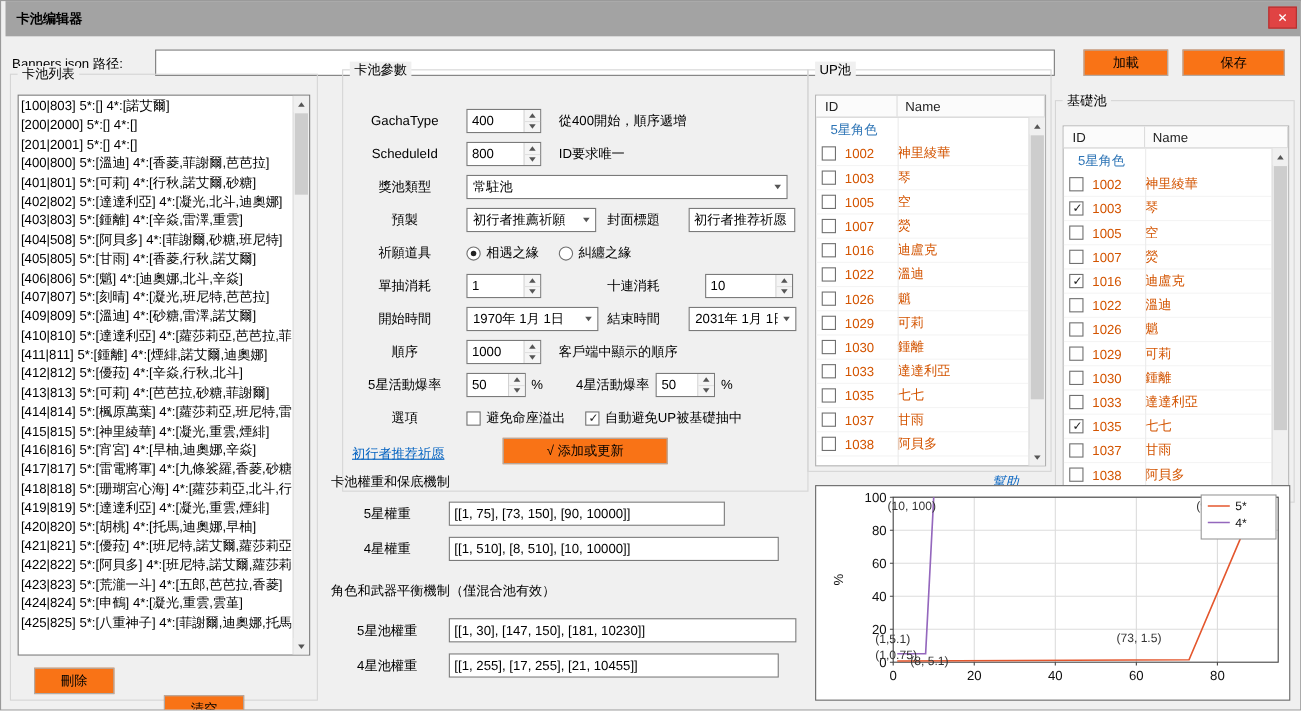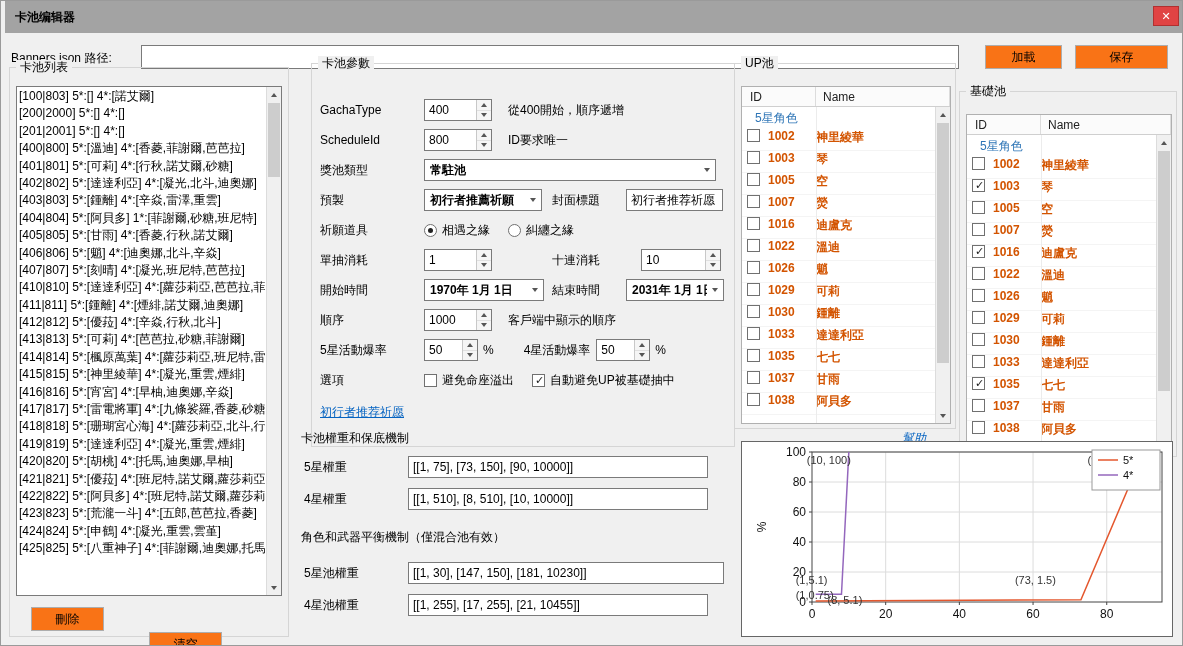--- a/index.html
+++ b/index.html
@@ -40,31 +40,31 @@
   .sb-up { top:0; } .sb-down { bottom:0; }
   .sb-thumb { position:absolute; left:1px; width:12px; background:#cdcdcd; }
 
   .tri { display:inline-block; width:0; height:0; }
   .tri-up   { border-left:3.5px solid transparent; border-right:3.5px solid transparent; border-bottom:4px solid #555; }
   .tri-down { border-left:3.5px solid transparent; border-right:3.5px solid transparent; border-top:4px solid #555; }
 
   
   .prow { position:absolute; left:8px; width:410px; height:24px; display:flex; align-items:center; }
   .wrow { position:absolute; left:303px; width:420px; height:24px; display:flex; align-items:center; }
-  .flabel { width:96px; text-align:left; margin-right:8px; flex:none; }
+  .flabel { width:96px; text-align:center; margin-right:8px; flex:none; }
   .hint { margin-left:16px; white-space:nowrap; }
 
   .numeric { display:flex; height:22px; border:1px solid #7a7a7a; background:#fff; flex:none; }
   .numeric .val { flex:1; padding:3px 4px; overflow:hidden; white-space:nowrap; }
   .spin { width:15px; border-left:1px solid #c8c8c8; display:flex; flex-direction:column; }
   .spin-btn { flex:1; display:flex; align-items:center; justify-content:center; background:#f5f5f5; }
   .spin-btn + .spin-btn { border-top:1px solid #e0e0e0; }
 
   .combo { display:flex; align-items:center; height:22px; border:1px solid #7a7a7a; background:#fff; flex:none; }
-  .combo .val { flex:1; padding:0 5px; white-space:nowrap; overflow:hidden;font-weight:bold; }
+  .combo .val { flex:1; padding:0 5px; white-space:nowrap; overflow:hidden; }
   .arrowbox { width:16px; display:flex; align-items:center; justify-content:center; flex:none; }
 
   .textinput { height:22px; border:1px solid #7a7a7a; background:#fff; font:inherit; padding:0 4px; }
 
   .radio { width:13px; height:13px; border:1px solid #707070; border-radius:50%; background:#fff; position:relative; margin-right:5px; flex:none; }
   .radio.sel::after { content:""; position:absolute; left:3px; top:3px; width:5px; height:5px; border-radius:50%; background:#222; }
   .checkbox { width:13px; height:13px; border:1px solid #707070; background:#fff; margin-right:5px; flex:none; position:relative; }
   .checkbox.checked::after { content:"✓"; position:absolute; left:0; top:-1px; width:13px; text-align:center; font-size:11px; color:#1b1b1b; }
 
   .link { color:var(--link,#0563c1); text-decoration:underline; }
@@ -73,21 +73,21 @@
   
   .grid { position:absolute; left:6px; top:22px; background:#fff; border:1px solid #b0b0b0; }
   #grid-up   { width:210px; height:338px; }
   #grid-base { width:206px; height:338px; }
   .grid-header { height:20px; display:flex; background:#fbfbfb; border-bottom:1px solid #cfcfcf; color:#222; }
   .grid-header .hid { width:74px; padding-left:8px; line-height:20px; border-right:1px solid #dcdcdc; }
   .grid-header .hname { flex:1; padding-left:7px; line-height:20px; border-right:1px solid #dcdcdc; }
   .grid-body { position:absolute; top:20px; left:0; right:15px; bottom:0; overflow:hidden; }
   .grid-body::before { content:""; position:absolute; left:74px; top:0; bottom:0; width:1px; background:#ececec; }
   .grid-cat { height:22px; line-height:22px; padding-left:13px; color:var(--category_text,#2e75b6); }
-  .grid-row { height:22px; display:flex; align-items:flex-start; border-bottom:1px solid #f4f4f4;font-weight:bold; }
+  .grid-row { height:22px; display:flex; align-items:center; border-bottom:1px solid #f4f4f4; }
   .grid-row .checkbox { margin-left:5px; }
   .grid-row .gid { width:46px; margin-left:3px; color:var(--star5_text,#d35400); }
   .grid-row .gname { color:var(--star5_text,#d35400); padding-left:2px; }
 
   
   #chart { position:absolute; left:740px; top:440px; width:432px; height:196px; background:#fff; border:1px solid #666; }
   #lnk-help { position:absolute; left:901px; top:429px;font-style:italic; }
 </style>
 </head>
 <body>
@@ -110,24 +110,25 @@
     <span class="group-label">卡池列表</span>
     <div id="listbox">
       <div id="listbox-items">
           <div class="list-item">[100|803] 5*:[] 4*:[諾艾爾]</div>
           <div class="list-item">[200|2000] 5*:[] 4*:[]</div>
           <div class="list-item">[201|2001] 5*:[] 4*:[]</div>
           <div class="list-item">[400|800] 5*:[溫迪] 4*:[香菱,菲謝爾,芭芭拉]</div>
           <div class="list-item">[401|801] 5*:[可莉] 4*:[行秋,諾艾爾,砂糖]</div>
           <div class="list-item">[402|802] 5*:[達達利亞] 4*:[凝光,北斗,迪奧娜]</div>
           <div class="list-item">[403|803] 5*:[鍾離] 4*:[辛焱,雷澤,重雲]</div>
-          <div class="list-item">[404|804] 5*:[阿貝多] 1*:[菲謝爾,砂糖,班尼特]</div>
+          <div class="list-item">[404|508] 5*:[阿貝多] 4*:[菲謝爾,砂糖,班尼特]</div>
           <div class="list-item">[405|805] 5*:[甘雨] 4*:[香菱,行秋,諾艾爾]</div>
           <div class="list-item">[406|806] 5*:[魈] 4*:[迪奧娜,北斗,辛焱]</div>
           <div class="list-item">[407|807] 5*:[刻晴] 4*:[凝光,班尼特,芭芭拉]</div>
+          <div class="list-item">[409|809] 5*:[溫迪] 4*:[砂糖,雷澤,諾艾爾]</div>
           <div class="list-item">[410|810] 5*:[達達利亞] 4*:[蘿莎莉亞,芭芭拉,菲謝爾]</div>
           <div class="list-item">[411|811] 5*:[鍾離] 4*:[煙緋,諾艾爾,迪奧娜]</div>
           <div class="list-item">[412|812] 5*:[優菈] 4*:[辛焱,行秋,北斗]</div>
           <div class="list-item">[413|813] 5*:[可莉] 4*:[芭芭拉,砂糖,菲謝爾]</div>
           <div class="list-item">[414|814] 5*:[楓原萬葉] 4*:[蘿莎莉亞,班尼特,雷澤]</div>
           <div class="list-item">[415|815] 5*:[神里綾華] 4*:[凝光,重雲,煙緋]</div>
           <div class="list-item">[416|816] 5*:[宵宮] 4*:[早柚,迪奧娜,辛焱]</div>
           <div class="list-item">[417|817] 5*:[雷電將軍] 4*:[九條裟羅,香菱,砂糖]</div>
           <div class="list-item">[418|818] 5*:[珊瑚宮心海] 4*:[蘿莎莉亞,北斗,行秋]</div>
           <div class="list-item">[419|819] 5*:[達達利亞] 4*:[凝光,重雲,煙緋]</div>
@@ -310,27 +311,28 @@
       <span class="flabel">選項</span>
       <span class="checkbox"></span>
       <span>避免命座溢出</span>
       <span class="checkbox checked" style="margin-left:18px"></span>
       <span>自動避免UP被基礎抽中</span>
     </div>
 
     <div class="prow" style="top:336px">
       <span class="link">初行者推荐祈愿</span>
     </div>
+    <div class="btn" style="left:145px;top:334px;width:150px;position:absolute"><span style="line-height:22px">√ 添加或更新</span></div>
   </div>
 
   <span class="section-label" style="left:300px;top:429px">卡池權重和保底機制</span>
   <span class="link" id="lnk-help">幫助</span>
   <div class="wrow" style="top:454px">
     <span class="flabel">5星權重</span>
-    <input class="textinput" style="width: 300px;" value="[[1, 75], [73, 150], [90, 10000]]">
+    <input class="textinput" style="width: 251px;" value="[[1, 75], [73, 150], [90, 10000]]">
   </div>
   <div class="wrow" style="top:486px">
     <span class="flabel">4星權重</span>
     <input class="textinput" style="width: 300px;" value="[[1, 510], [8, 510], [10, 10000]]">
   </div>
 
   <span class="section-label" style="left:300px;top:528px">角色和武器平衡機制（僅混合池有效）</span>
   <div class="wrow" style="top:560px">
     <span class="flabel">5星池權重</span>
     <input class="textinput" style="width: 352px;" value="[[1, 30], [147, 150], [181, 10230]]">

